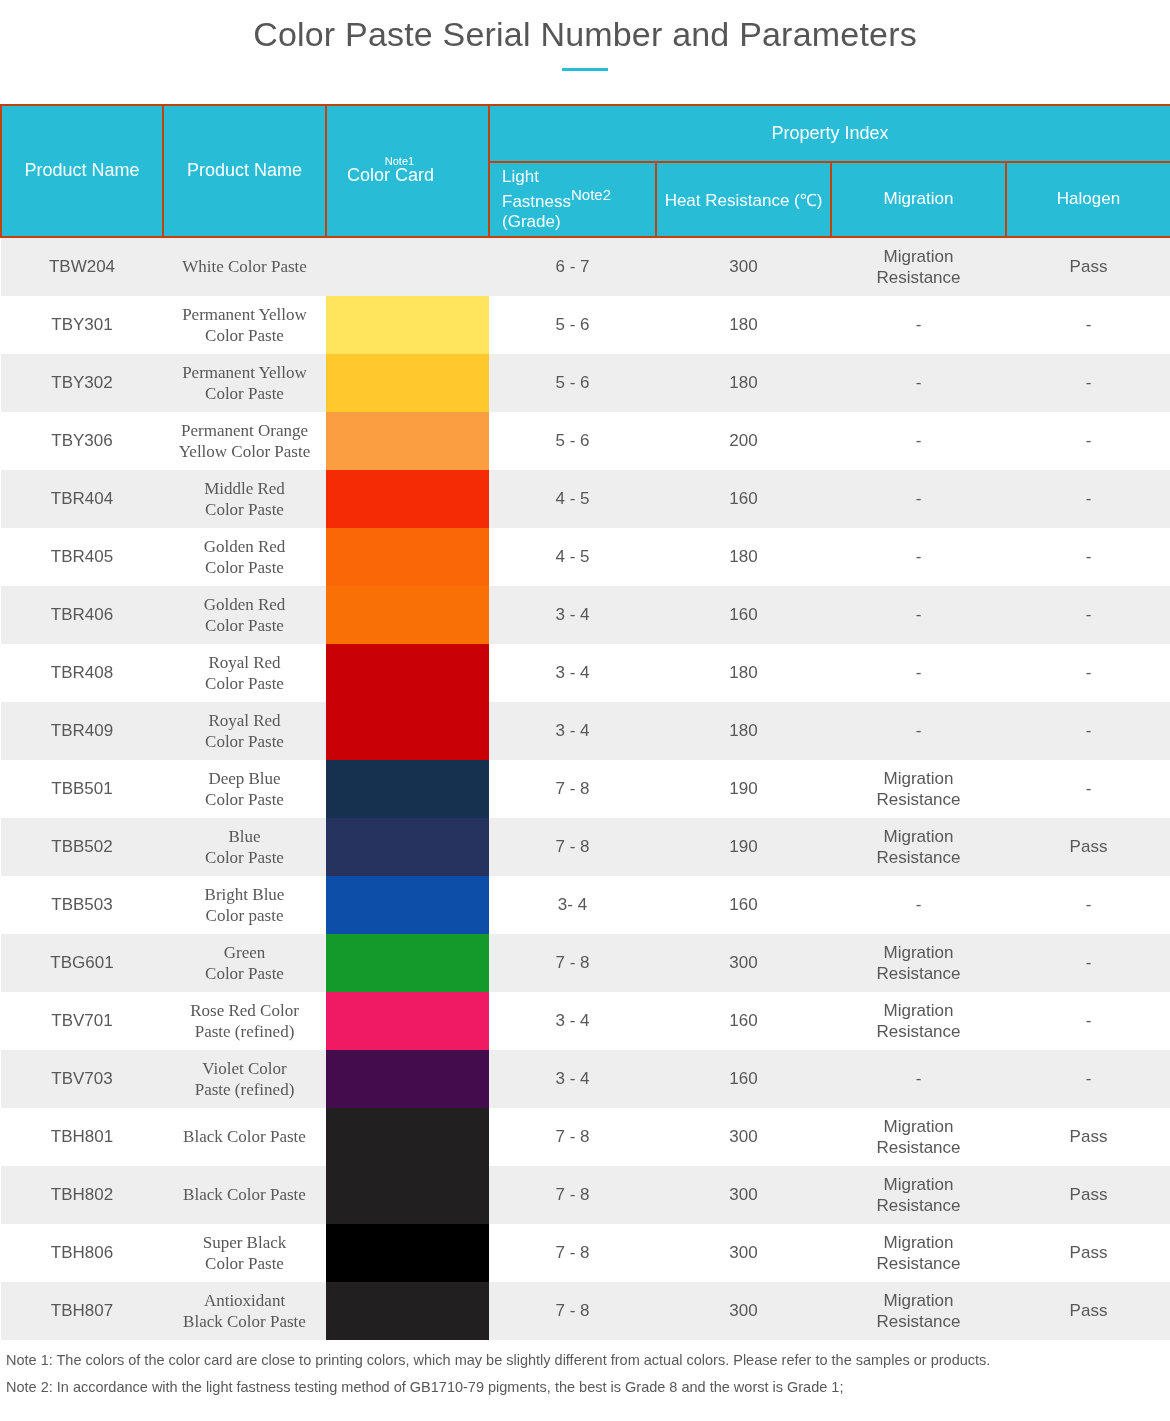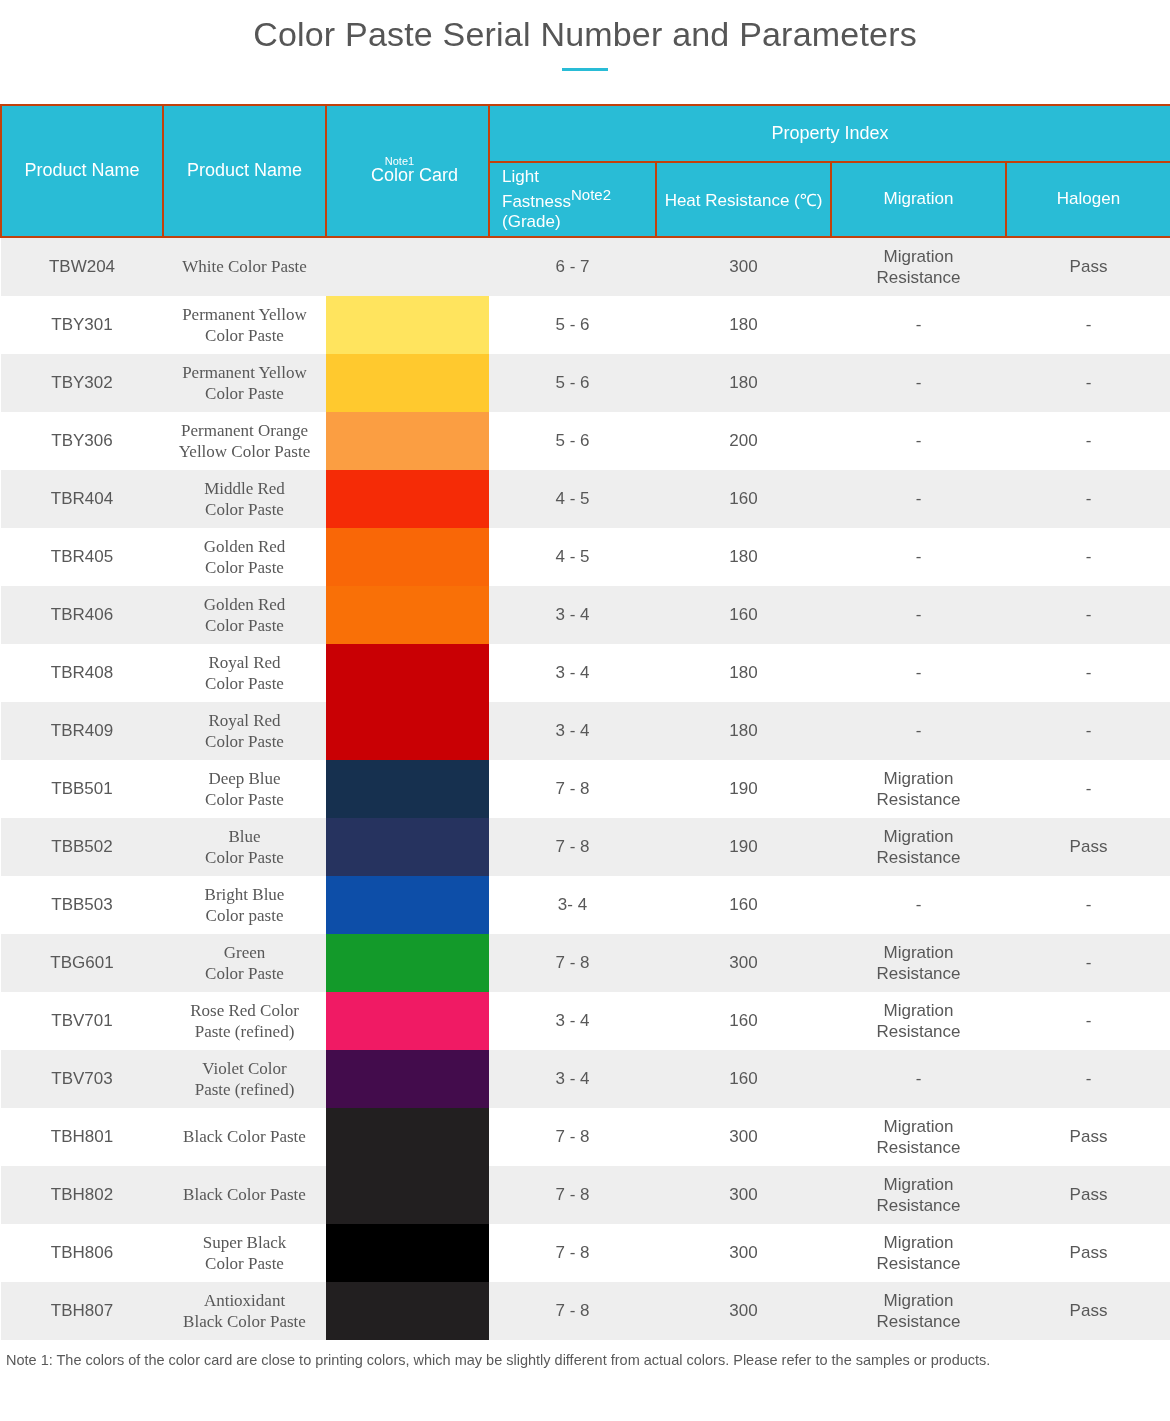--- a/index.html
+++ b/index.html
@@ -73,21 +73,21 @@
   th.th-sub  { height: 71px; font-size: 17px; }
   th.th-left { text-align: left; padding-left: 12px; }
 
   .sup {
     font-size: 15px;
     vertical-align: super;
     line-height: 1;
   }
   .hdr-note-wrap {
     display: block;
-    text-align: center;
+    text-align: left;
     padding-left: 14px;
   }
   .hdr-note-top {
     display: block;
     text-align: center;
     font-size: 11px;
     line-height: 12px;
     padding-right: 16px;
     margin-bottom: -2px;
   }
@@ -404,15 +404,16 @@
             <td class="two-line">Migration
 Resistance</td>
             <td>Pass</td>
           </tr>
         </tbody>
     </table>
   </div>
 
   <div class="notes">
     <div class="note-line">Note 1: The colors of the color card are close to printing colors, which may be slightly different from actual colors. Please refer to the samples or products.</div>
+    <div class="note-line">Note 2: In accordance with the light fastness testing method of GB1710-79 pigments, the best is Grade 8 and the worst is Grade 1;</div>
   </div>
 
 </div>
 
 </body></html>

